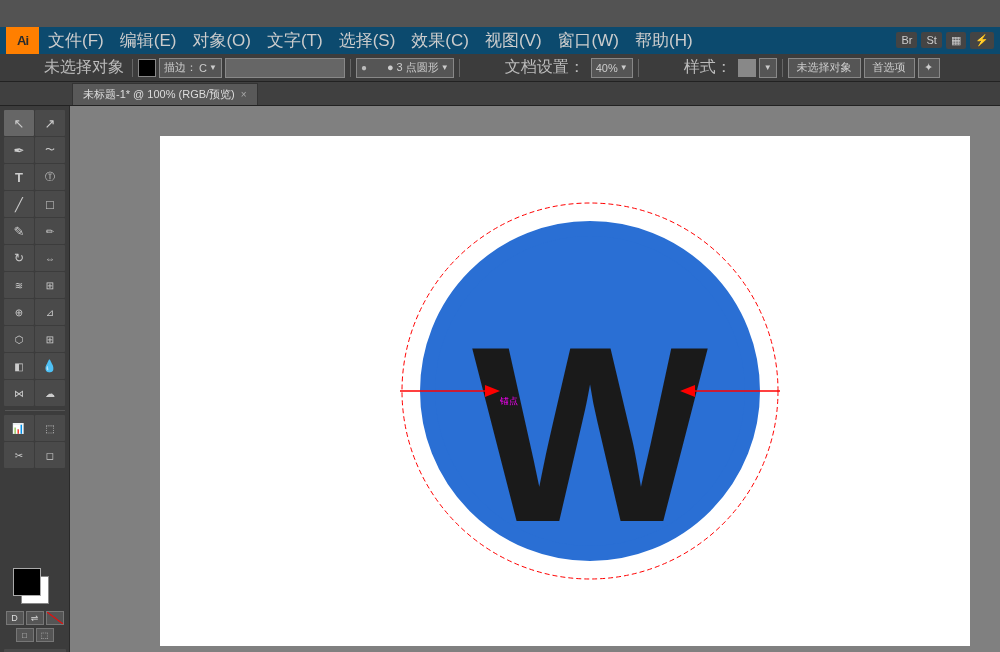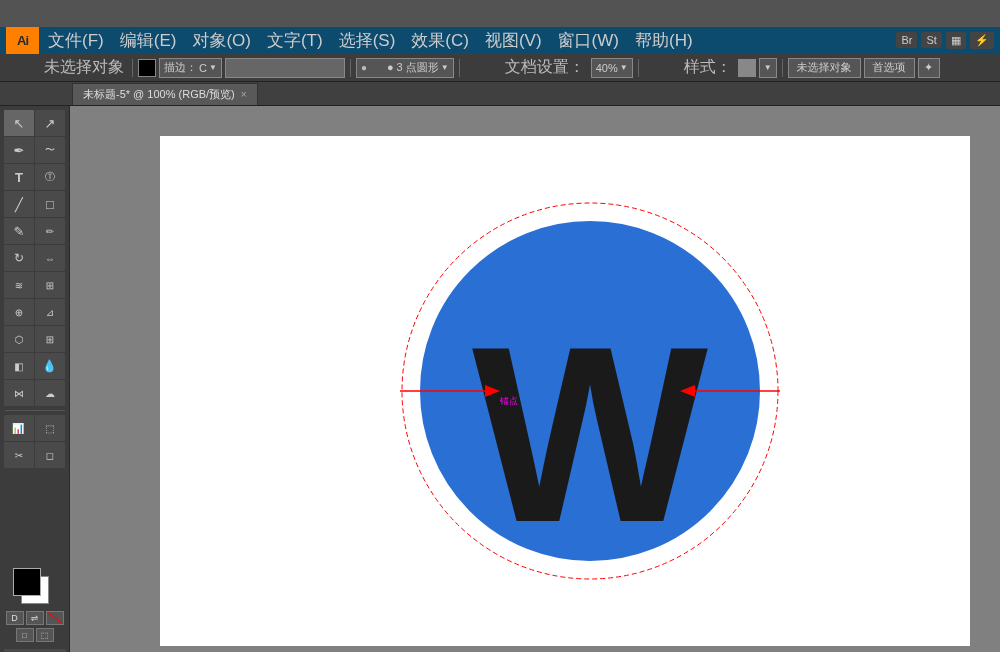--- a/index.html
+++ b/index.html
@@ -311,21 +311,21 @@
     <span class="arrow">▼</span>
   </div>
   <div class="tb-separator"></div>
   <div class="tb-btn">未选择对象</div>
   <div class="tb-btn">首选项</div>
   <div class="tb-btn" style="width:22px; padding:0; justify-content:center;">✦</div>
 </div>
 
 <div id="tab-bar">
   <div class="tab">
-    <span>未标题-5* @ 100% (RGB/预览)</span>
+    <span>未标题-1* @ 100% (RGB/预览)</span>
     <span class="close-x">×</span>
   </div>
 </div>
 
 <div id="main">
 
   <div id="toolbox">
     <div class="tool-row">
       <div class="tool-btn active">↖</div>
       <div class="tool-btn">↗</div>

